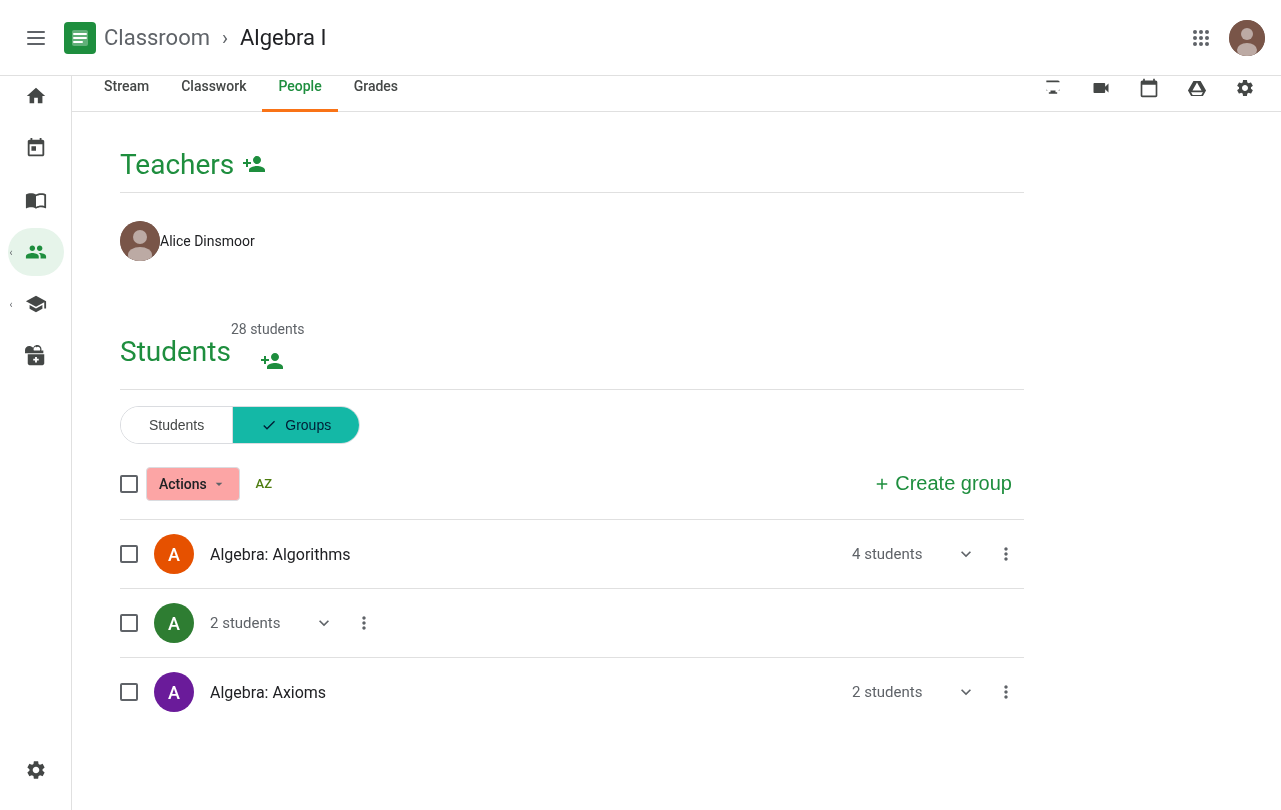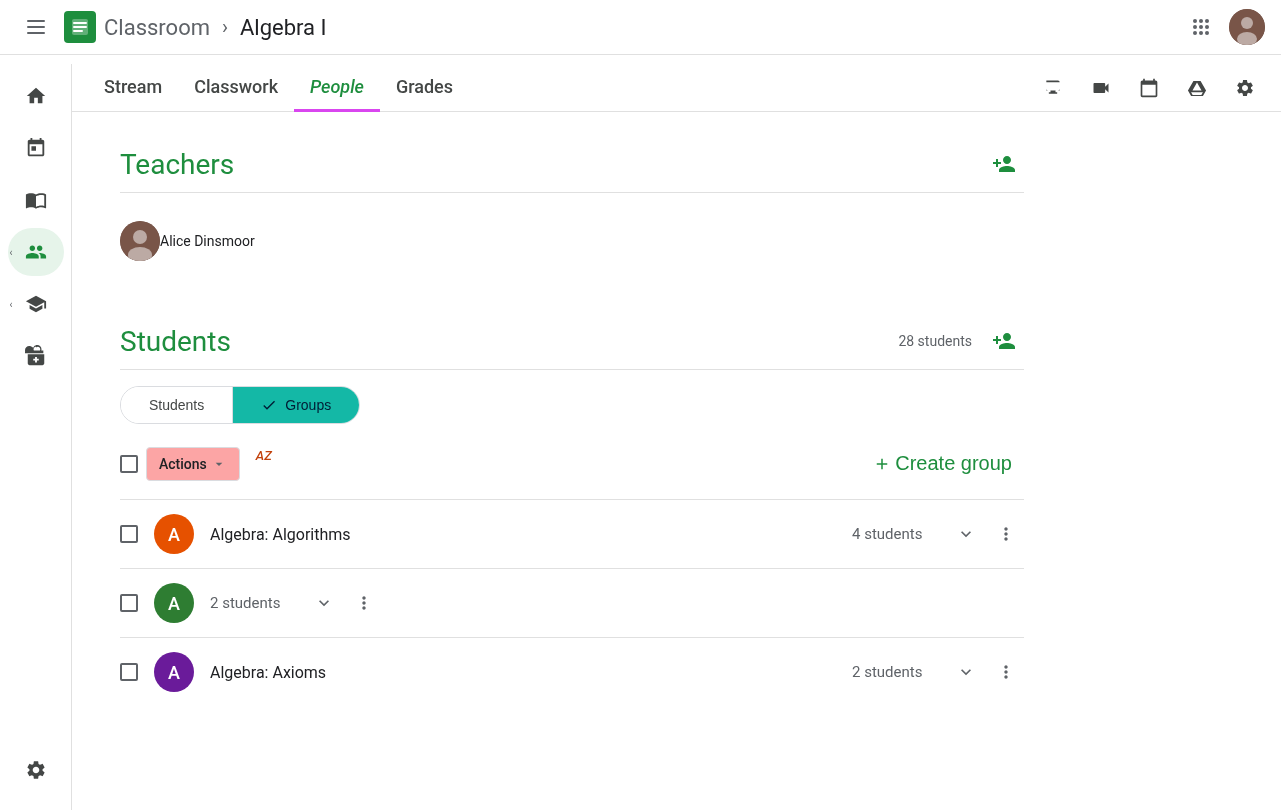--- a/index.html
+++ b/index.html
@@ -2,21 +2,21 @@
 <html><head>
   <meta charset="utf-8">
   <style>
     * { box-sizing: border-box; margin: 0; padding: 0; }
     body { font-family: 'Google Sans', Roboto, Arial, sans-serif; background: #fff; color: #202124; font-size: 14px; }
 
     
     .topbar {
       display: flex;
       align-items: center;
-      height: 55px;
+      height: 76px;
       padding: 0 16px;
       border-bottom: 1px solid #e0e0e0;
       position: fixed;
       top: 0; left: 0; right: 0;
       background: #fff;
       z-index: 100;
     }
     .topbar-left {
       display: flex;
       align-items: center;
@@ -145,30 +145,29 @@
       top: 64px;
       background: #fff;
       z-index: 40;
     }
     .tab {
       padding: 0 16px;
       height: 48px;
       display: flex;
       align-items: center;
       cursor: pointer;
-      font-size: 18px;
+      font-size: 14px;
       color: #444746;
       border-bottom: 3px solid transparent;
       font-weight: 500;
       transition: color 0.2s;
     }
     .tab.active {
       color: #1e8e3e;
-      border-bottom: 3px solid #d946ef;
-      font-style: italic;
+      border-bottom: 3px solid #f97316;
     }
     .tabs-actions {
       margin-left: auto;
       display: flex;
       align-items: center;
       gap: 8px;
     }
     .tabs-action-btn {
       width: 40px; height: 40px;
       border-radius: 50%;
@@ -184,21 +183,20 @@
     .content {
       padding: 32px 48px;
       max-width: 1000px;
     }
 
     
     .section { margin-bottom: 48px; }
     .section-header {
       display: flex;
       align-items: center;
-      justify-content: space-between;
       margin-bottom: 8px;
     }
     .section-title {
       font-size: 28px;
       font-weight: 400;
       color: #1e8e3e;
     }
     .section-divider {
       border: none;
       border-top: 1px solid #e0e0e0;
@@ -235,20 +233,21 @@
     
     .students-count {
       font-size: 14px;
       color: #5f6368;
       margin-right: 8px;
     }
     .section-header-right {
       display: flex;
       align-items: center;
       gap: 4px;
+      flex-direction: column;
     }
 
     
     .toggle-group {
       display: flex;
       border-radius: 24px;
       border: 1px solid #dadce0;
       overflow: hidden;
       margin-bottom: 20px;
       width: fit-content;
@@ -295,27 +294,26 @@
       border-radius: 4px;
       padding: 8px 12px;
       cursor: pointer;
       background: #fca5a5;
       font-size: 14px;
       color: #202124;
       font-weight: 500;
     }
     .az-icon {
       width: 32px; height: 32px;
-      display: flex; align-items: flex-start; justify-content: center;
-      cursor: pointer;
-      border-radius: 50%;
-      color: #c2410c;
+      display: flex; align-items: center; justify-content: center;
+      cursor: pointer;
+      border-radius: 50%;
+      color: #4d7c0f;
       font-size: 13px;
       font-weight: 500;
-      font-style: italic;
     }
     .create-group-btn {
       margin-left: auto;
       display: flex;
       align-items: center;
       gap: 4px;
       background: none;
       border: none;
       cursor: pointer;
       color: #1e8e3e;

